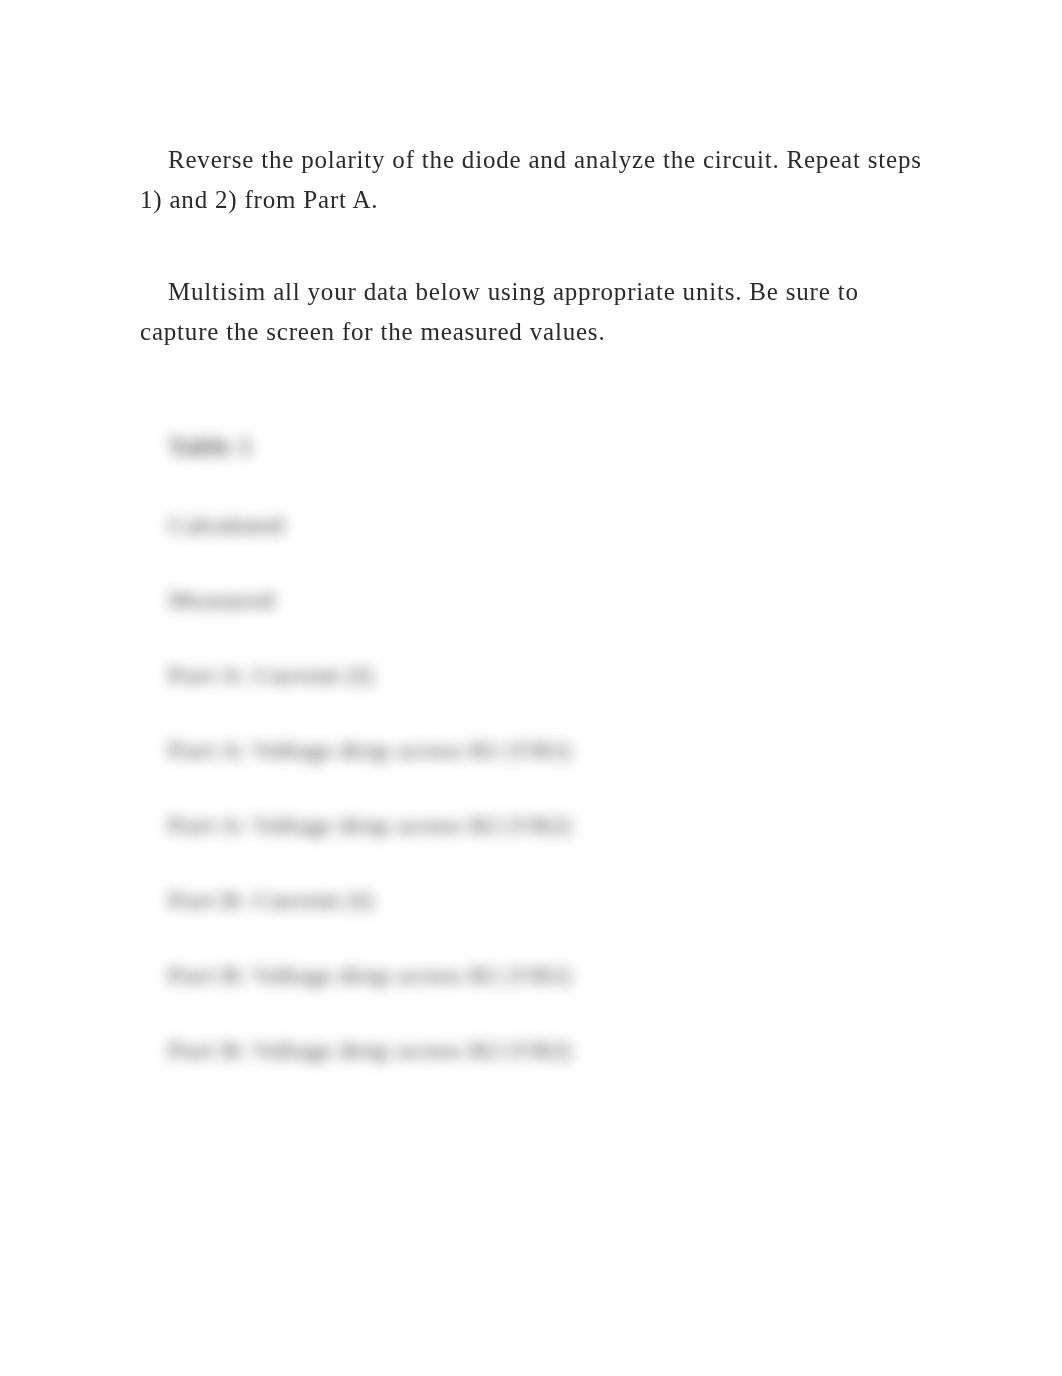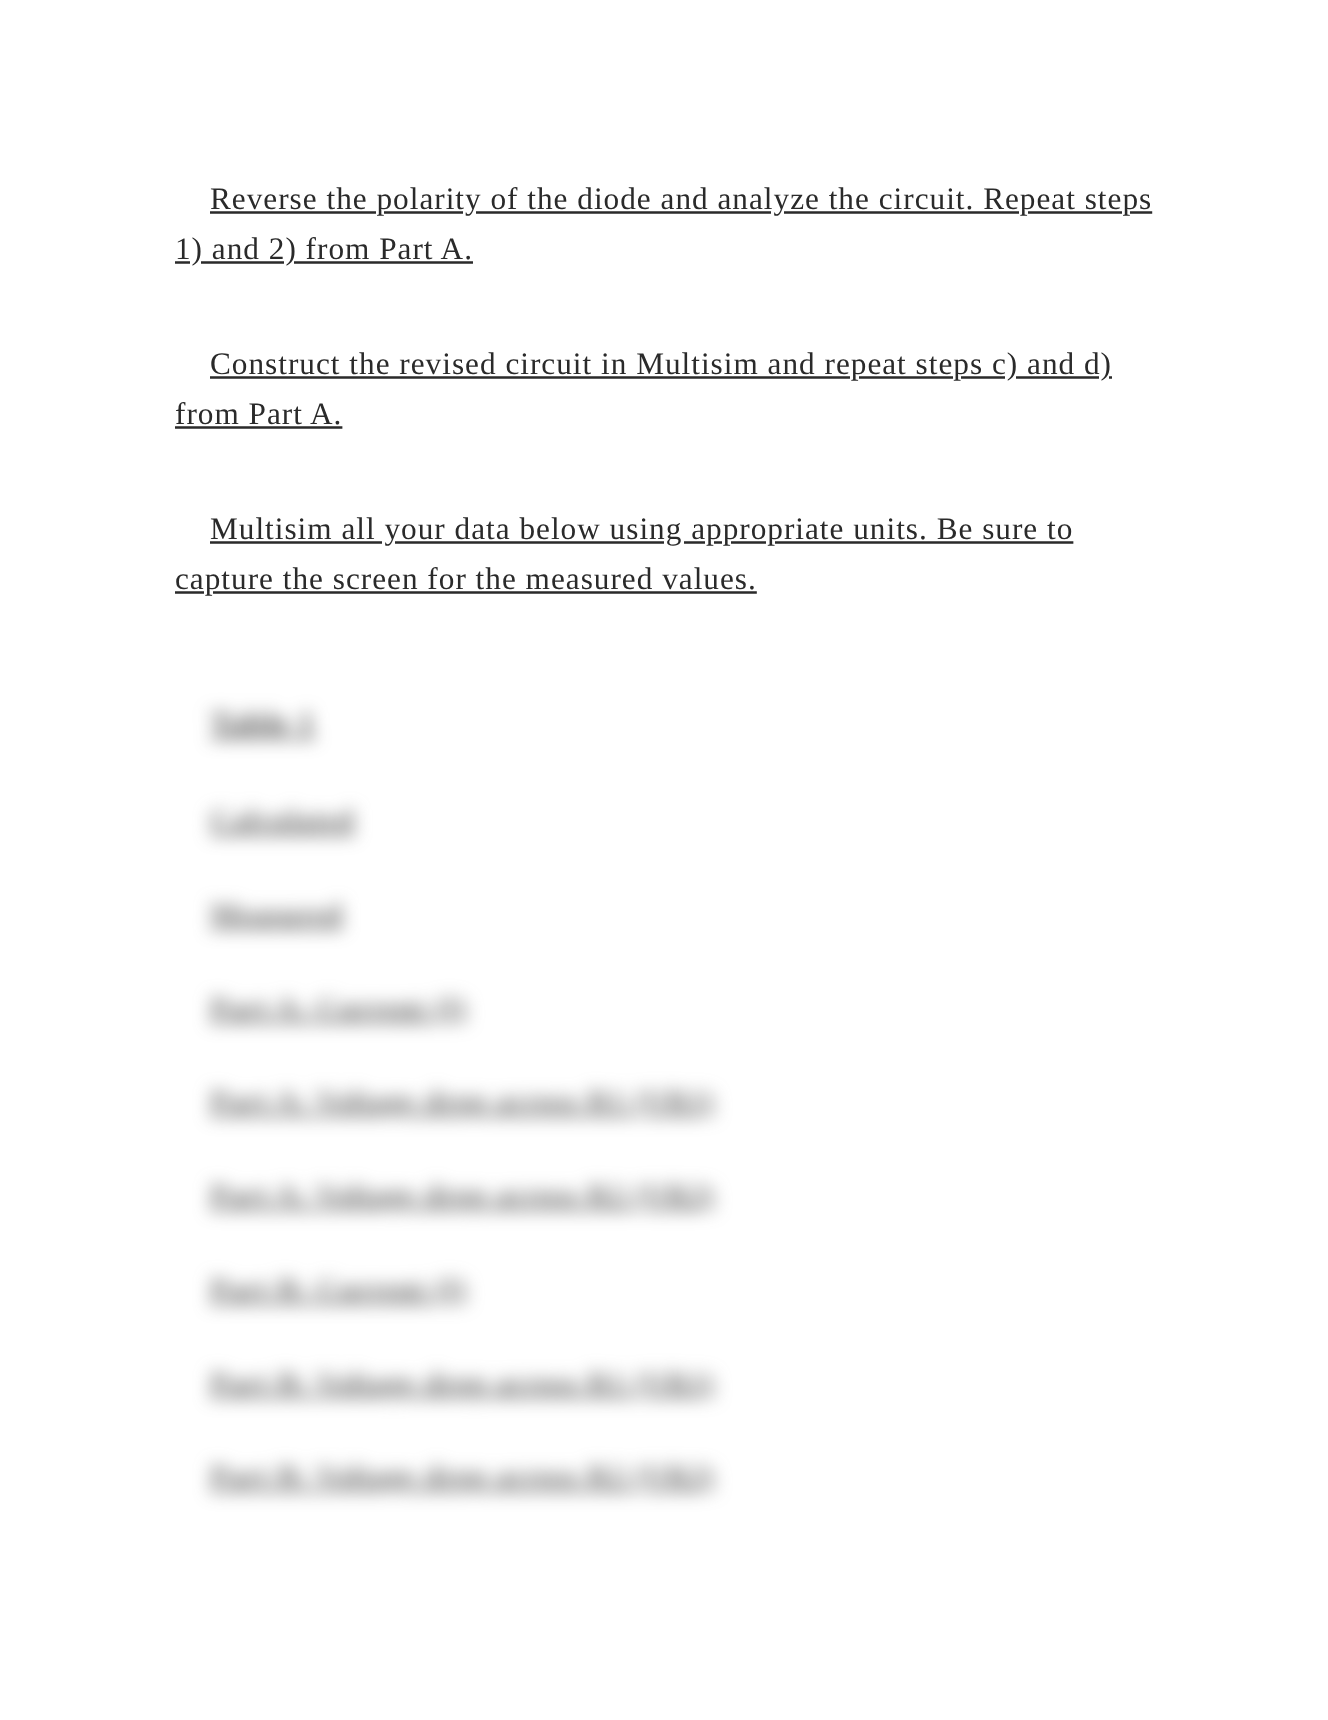--- a/index.html
+++ b/index.html
@@ -10,21 +10,20 @@
       height: 1376px;
       font-family: Georgia, 'Times New Roman', serif;
       color: #2a2a2a;
       overflow: hidden;
     }
     .page {
       padding: 140px 120px 0 140px;
       box-sizing: border-box;
       width: 100%;
       height: 100%;
-      text-decoration: underline;
     }
     .paragraph {
       font-size: 25px;
       line-height: 1.6;
       letter-spacing: 0.8px;
       margin-bottom: 52px;
       text-align: left;
     }
     .indent {
       text-indent: 28px;
@@ -49,21 +48,20 @@
       margin-bottom: 50px;
     }
   </style>
 </head>
 <body>
 
 <div class="page">
 
   <div class="paragraph indent">Reverse the polarity of the diode and analyze the circuit. Repeat steps 1) and 2) from Part A.</div>
 
-  <div class="paragraph indent">Construct the revised circuit in Multisim and repeat steps c) and d) from Part A.</div>
 
   <div class="paragraph indent">Multisim all your data below using appropriate units. Be sure to capture the screen for the measured values.</div>
 
   <div class="blurred-section">
     <div class="blur-item title">Table 1</div>
     <div class="blur-item">Calculated</div>
     <div class="blur-item">Measured</div>
     <div class="blur-item">Part A: Current (I)</div>
     <div class="blur-item">Part A: Voltage drop across R1 (VR1)</div>
     <div class="blur-item">Part A: Voltage drop across R2 (VR2)</div>

